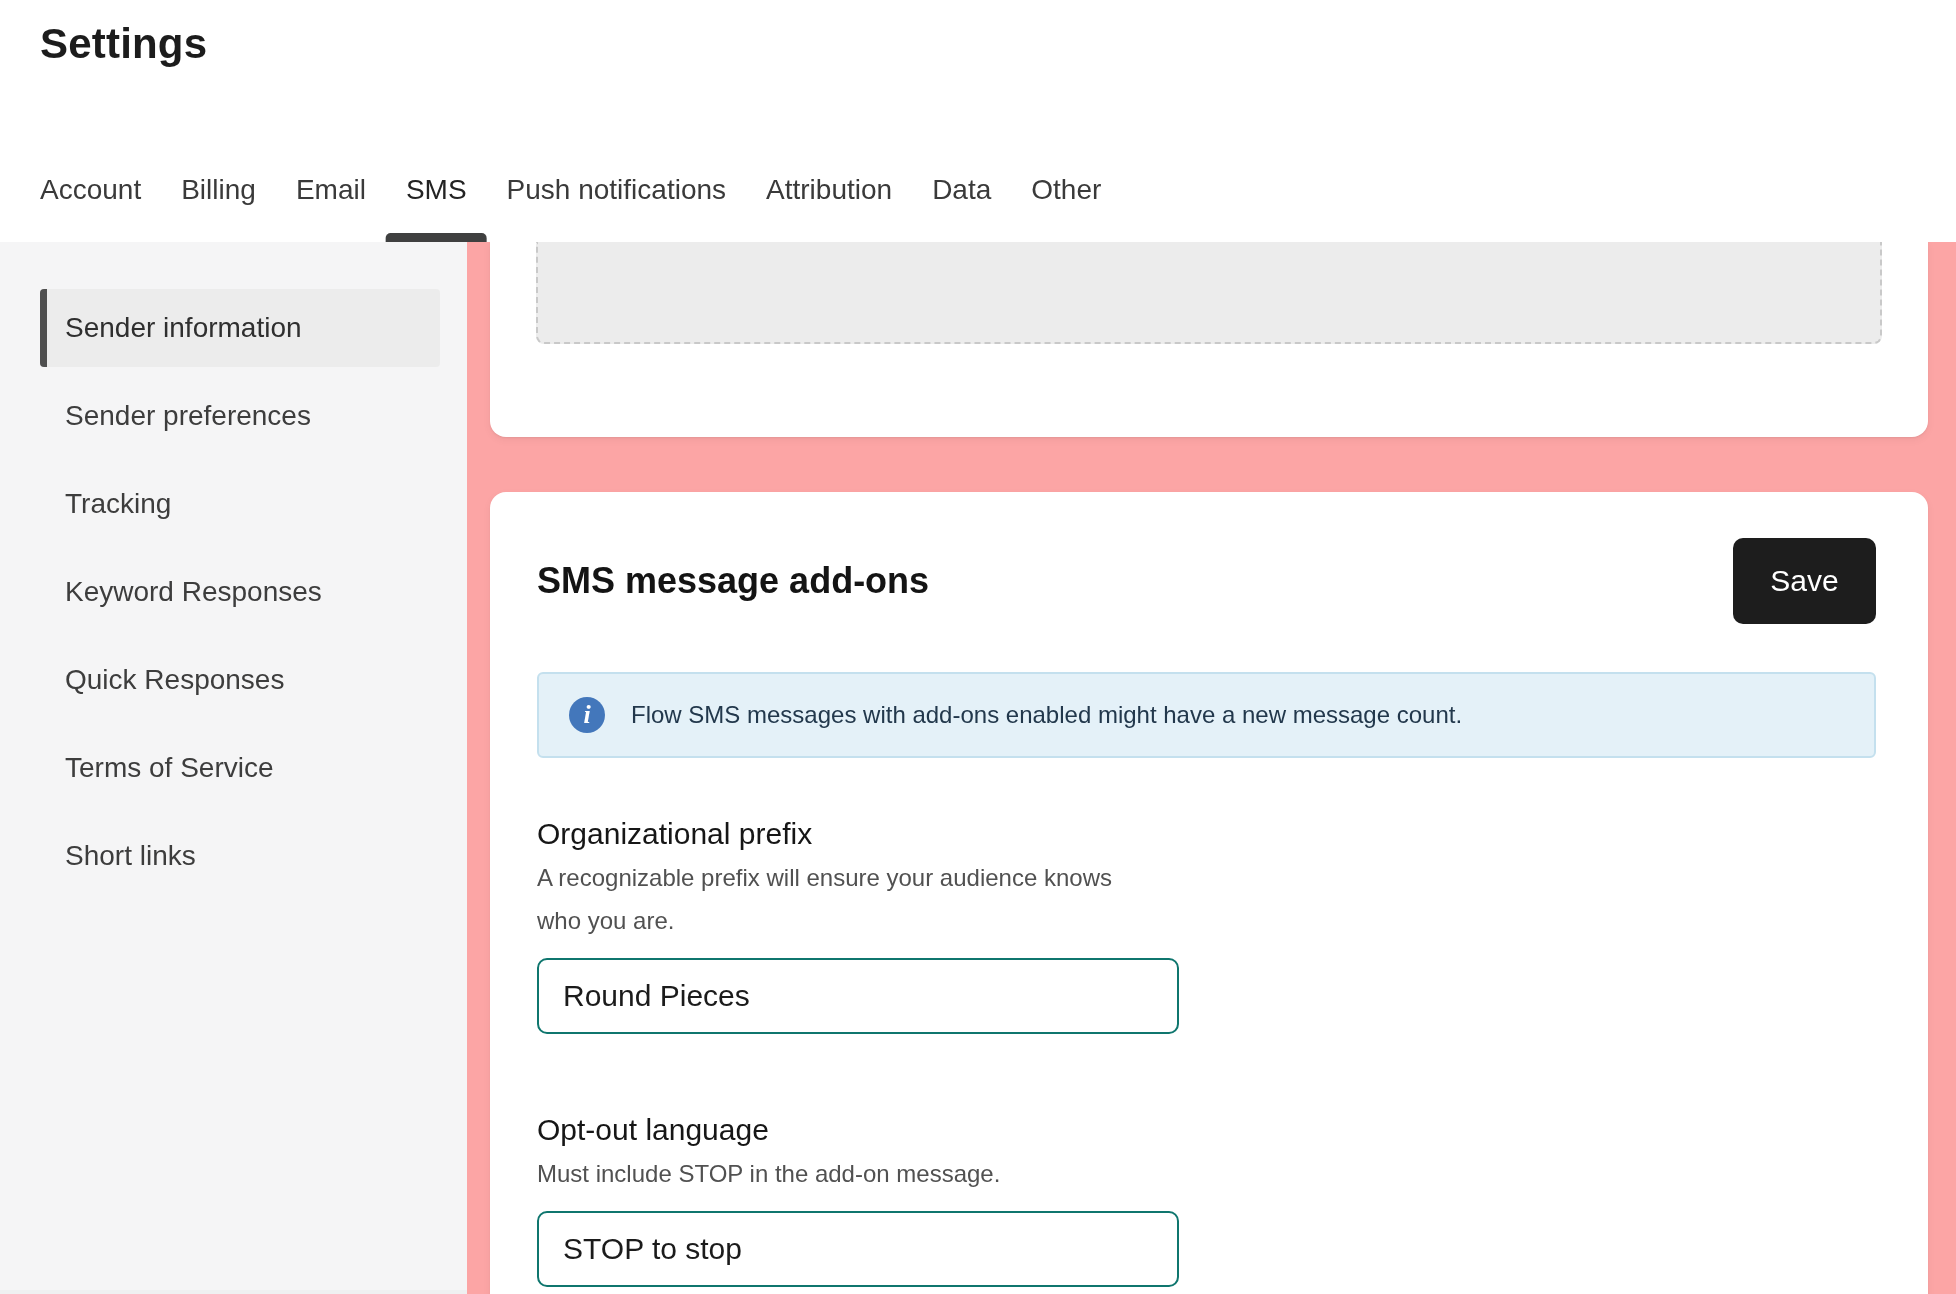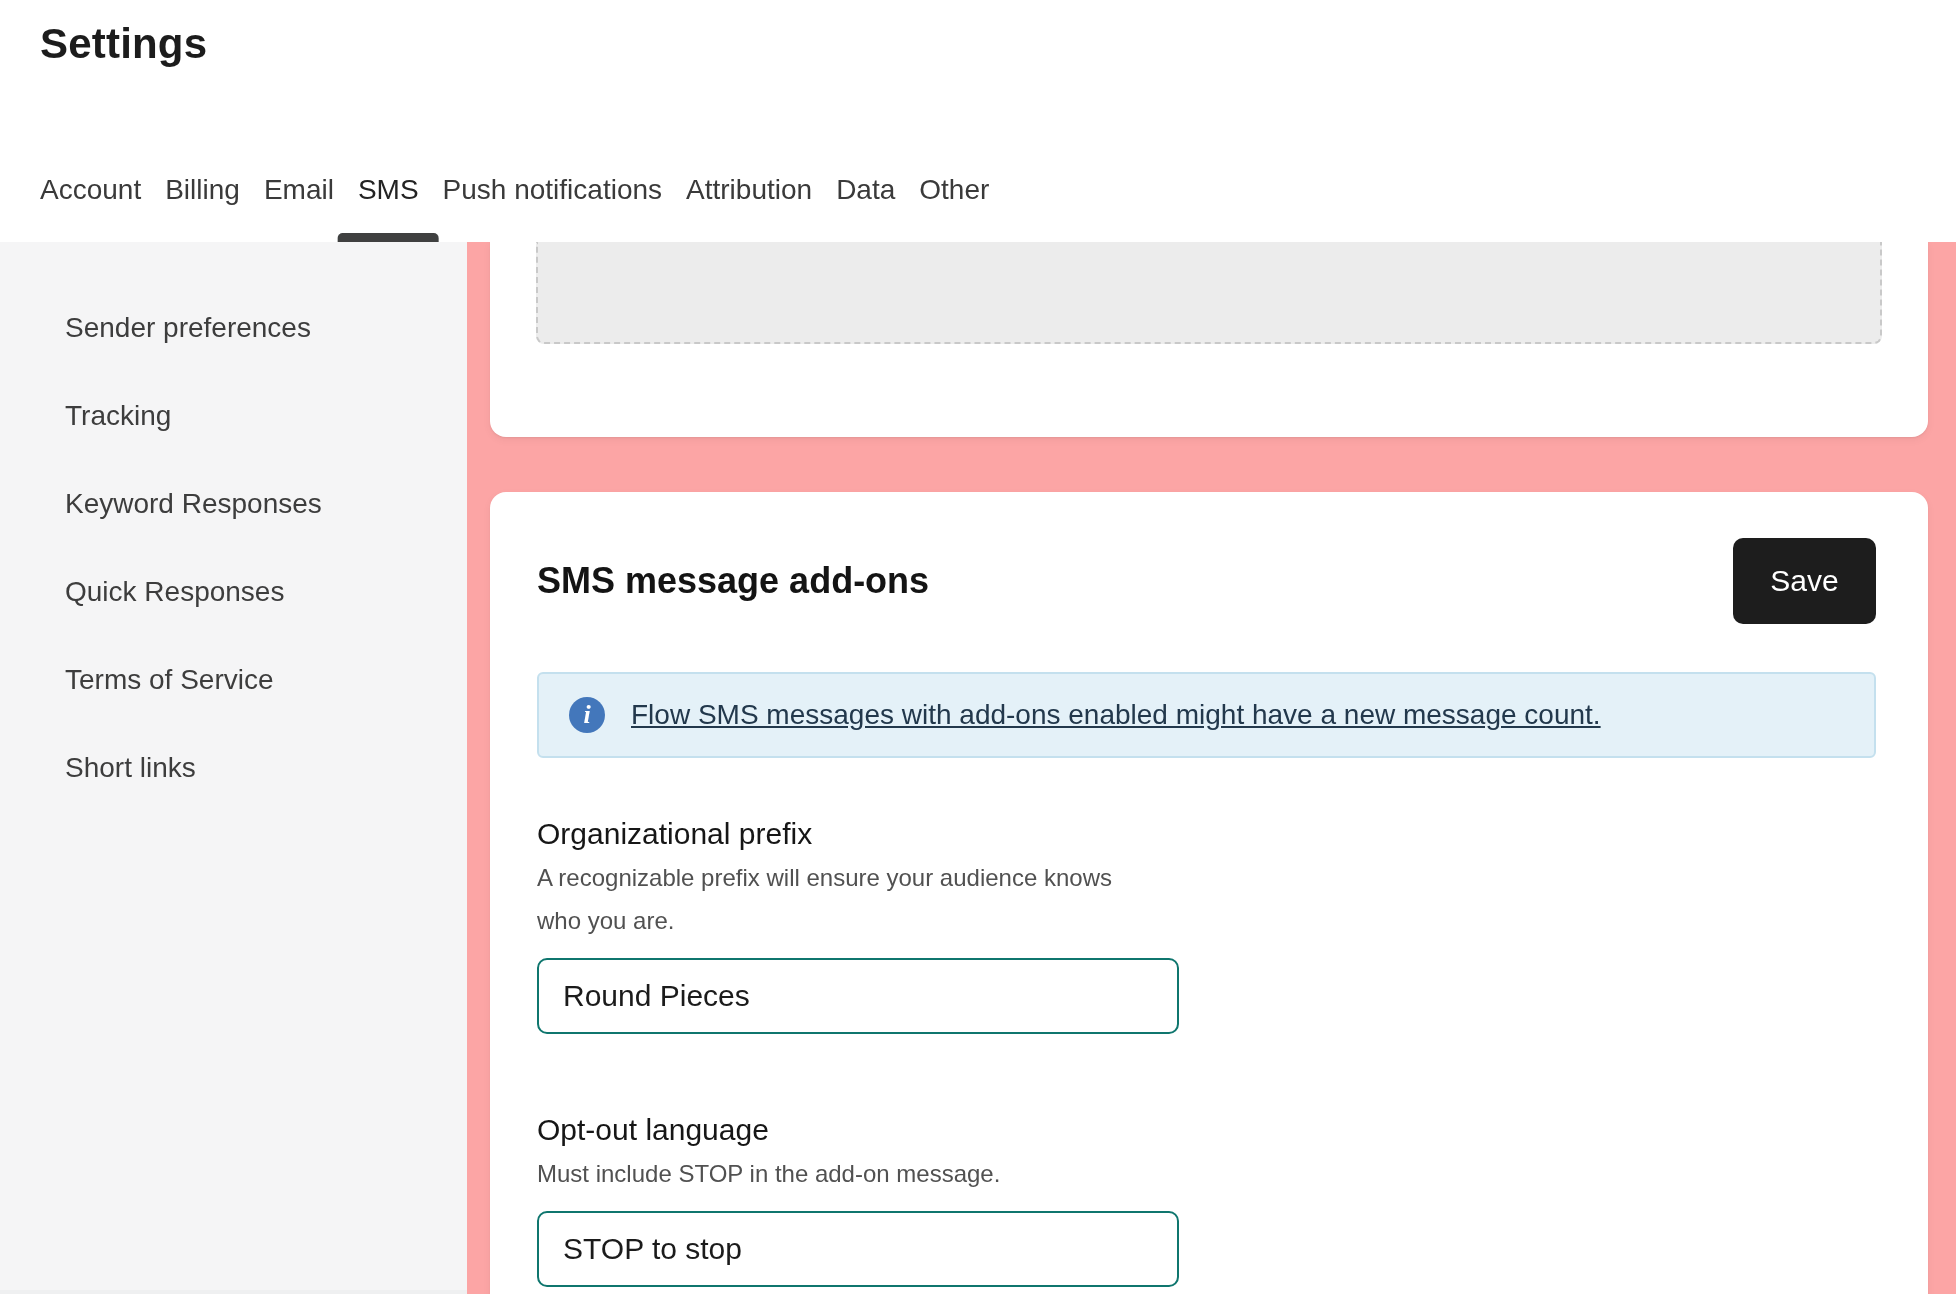--- a/index.html
+++ b/index.html
@@ -15,21 +15,21 @@
   
   .header {
     height: 242px; background: #ffffff; position: relative; box-sizing: border-box;
   }
   .page-title {
     margin: 0; padding: 20px 0 0 40px;
     font-size: 42px; font-weight: 700; color: #1c1c1c; letter-spacing: 0.2px;
   }
   .tabs {
     position: absolute; left: 40px; bottom: 0;
-    display: flex; align-items: flex-end; gap: 24px;
+    display: flex; align-items: flex-end; gap: 40px;
   }
   .tab {
     background: none; border: none; padding: 0 0 36px 0; margin: 0;
     font-family: "Liberation Sans", sans-serif;
     font-size: 28px; color: #3a3a3a; cursor: pointer; position: relative;
   }
   .tab.active .tab-label { color: #232323; margin-top: 38px; }
   .tab-underline {
     position: absolute; bottom: 0; left: 50%; transform: translateX(-50%);
     width: calc(100% + 40px); height: 9px;
@@ -93,21 +93,21 @@
     background: #e4f1f8; border: 2px solid #c4e0ee; border-radius: 6px;
     display: flex; align-items: center; padding: 0 24px 0 30px; gap: 26px;
   }
   .info-icon {
     width: 36px; height: 36px; flex: none; border-radius: 50%;
     background: #4377bb; color: #ffffff;
     display: flex; align-items: center; justify-content: center;
     font-family: "Liberation Serif", serif; font-size: 26px; font-weight: 700;
     font-style: italic; line-height: 1;
   }
-  .banner-text { font-size: 28px; color: #22384c; text-decoration: underline; }
+  .banner-text { font-size: 24px; color: #22384c; }
 
   
   .field { margin-top: 56px; }
   .field + .field { margin-top: 76px; }
   .field-label { font-size: 30px; color: #161616; line-height: 40px; }
   .field-help {
     font-size: 24px; color: #515151; line-height: 43px;
     max-width: 620px; margin-top: 2px;
   }
   .text-input {
@@ -150,20 +150,24 @@
       </button>
       <button class="tab">
         <span class="tab-label">Other</span>
       </button>
     </nav>
   </header>
 
   <div class="body-row">
 
     <aside class="sidebar">
+      <div class="side-item active">
+        <span class="accent-bar"></span>
+        <span>Sender information</span>
+      </div>
       <div class="side-item">
         <span>Sender preferences</span>
       </div>
       <div class="side-item">
         <span>Tracking</span>
       </div>
       <div class="side-item">
         <span>Keyword Responses</span>
       </div>
       <div class="side-item">

